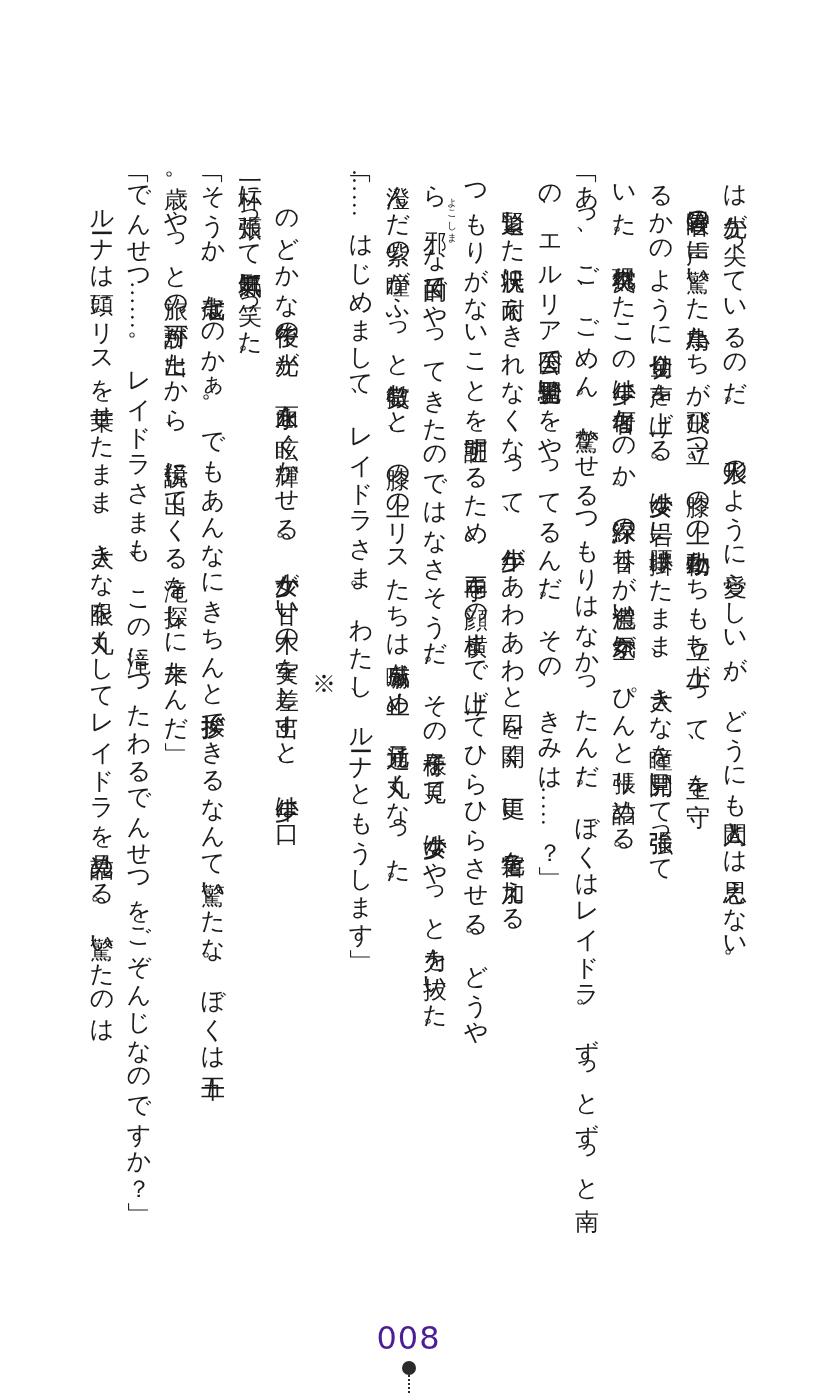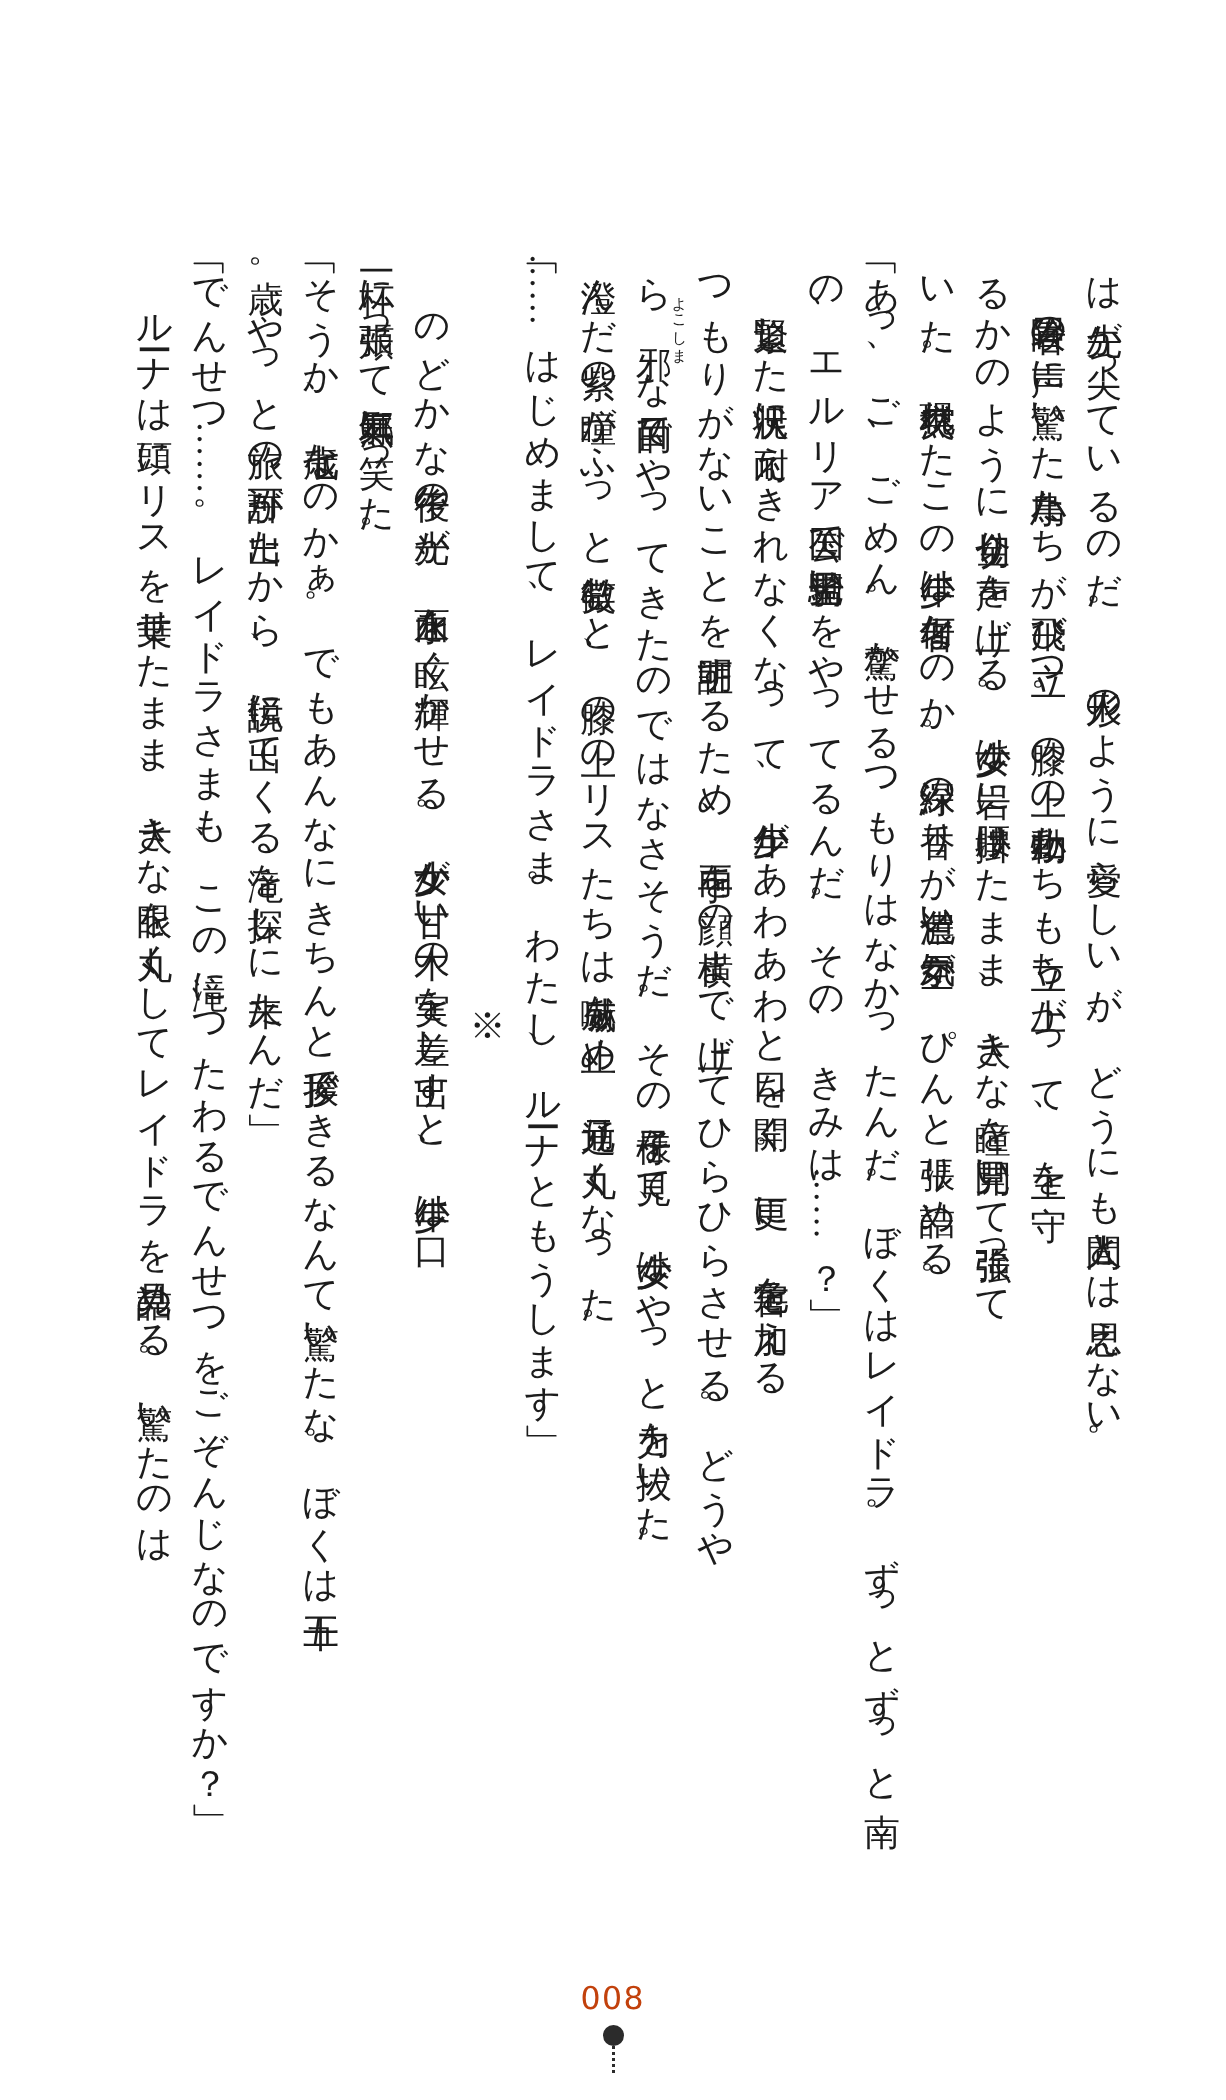--- a/index.html
+++ b/index.html
@@ -50,23 +50,23 @@
     bottom: 0;
     width: 817px;
     height: 80px;
     display: flex;
     flex-direction: column;
     align-items: center;
     justify-content: flex-start;
   }
   .page-number {
     font-family: "DejaVu Sans", "Liberation Sans", sans-serif;
-    font-size: 21px;
+    font-size: 32px;
     letter-spacing: 1px;
-    color: #c2410c;
+    color: #4c1d95;
     line-height: 1;
     margin-top: 2px;
   }
   .footer-dot {
     width: 14px;
     height: 14px;
     border-radius: 50%;
     background: #2b2b2b;
     margin-top: 7px;
   }

